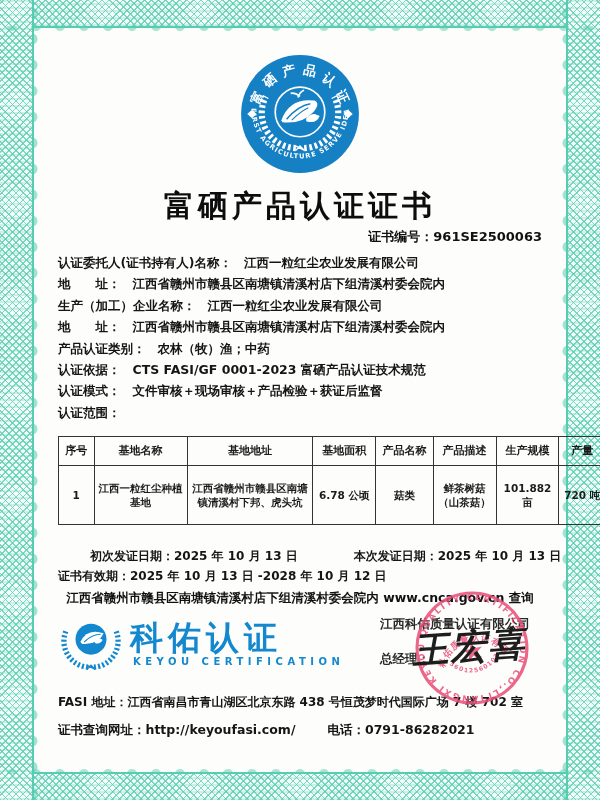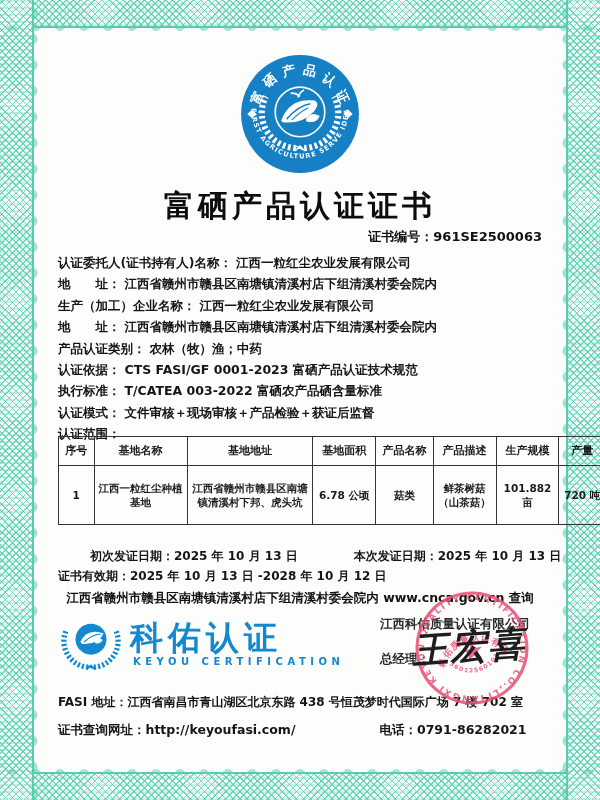--- a/index.html
+++ b/index.html
@@ -35,21 +35,21 @@
 
   .abs{position:absolute;}
 
   .main-logo{left:238px;top:52px;width:124px;height:124px;}
   .title{left:0;right:0;top:186px;text-align:center;font-size:30px;font-weight:bold;
       letter-spacing:4px;color:#0d0d0d;}
   .certno{right:58px;top:228px;font-size:13px;font-weight:bold;color:#111;}
 
   .fields{left:58px;top:252px;width:488px;}
   .fline{font-size:12.5px;font-weight:bold;color:#151515;line-height:21.4px;white-space:nowrap;}
-  .fline .lab{margin-right:4px;}
+  .fline .lab{margin-right:12px;}
   .indent{padding-left:66px;}
 
   table.scope{left:58px;top:436px;width:548px;position:absolute;border-collapse:collapse;
       font-size:10.5px;font-weight:bold;color:#1b1b1b;table-layout:fixed;}
   table.scope th,table.scope td{border:1.2px solid #333;text-align:center;padding:2px 1px;
       vertical-align:middle;line-height:1.35;}
   table.scope th{height:24px;font-size:11px;}
   table.scope td{height:54px;}
 
   .statement{left:58px;top:524px;width:488px;font-size:11.5px;font-weight:bold;color:#151515;}
@@ -65,21 +65,21 @@
   .issuer-company{left:380px;top:616px;font-size:12.5px;font-weight:bold;color:#2a2a2a;z-index:1;}
   .manager{left:380px;top:651px;font-size:12.5px;font-weight:bold;color:#2a2a2a;z-index:1;}
   .seal{left:412px;top:588px;width:120px;height:120px;z-index:2;opacity:.85;}
   .signature{left:412px;top:622px;width:150px;font-size:36px;font-weight:bold;color:#1d1d1d;
       font-family:"DejaVu Serif","Liberation Serif",serif;font-style:italic;letter-spacing:2px;
       transform:rotate(-4deg);z-index:3;}
 
   .fasi-line{left:58px;top:694px;width:488px;font-size:12px;font-weight:bold;color:#151515;}
   .query-line{left:58px;top:722px;width:488px;font-size:12.5px;font-weight:bold;color:#151515;display:flex;}
   .query-line .url{font-weight:bold;}
-  .query-line .phone-wrap{margin-left:84px;}
+  .query-line .phone-wrap{margin-left:32px;}
 </style>
 </head>
 <body>
 
 <div class="page">
 
   <div class="frame frame-top"></div>
   <div class="frame frame-bottom"></div>
   <div class="frame frame-left"></div>
   <div class="frame frame-right"></div>
@@ -119,21 +119,20 @@
     <span>证书编号：</span><span>961SE2500063</span>
   </div>
 
   <div class="abs fields">
     <div class="fline"><span class="lab">认证委托人(证书持有人)名称：</span><span>江西一粒红尘农业发展有限公司</span></div>
     <div class="fline"><span class="lab">地　　址：</span><span>江西省赣州市赣县区南塘镇清溪村店下组清溪村委会院内</span></div>
     <div class="fline"><span class="lab">生产（加工）企业名称：</span><span>江西一粒红尘农业发展有限公司</span></div>
     <div class="fline"><span class="lab">地　　址：</span><span>江西省赣州市赣县区南塘镇清溪村店下组清溪村委会院内</span></div>
     <div class="fline"><span class="lab">产品认证类别：</span><span>农林（牧）渔；中药</span></div>
     <div class="fline"><span class="lab">认证依据：</span><span>CTS FASI/GF 0001-2023 富硒产品认证技术规范</span></div>
-    <div class="fline"><span class="lab">执行标准：</span><span>T/CATEA 003-2022 富硒农产品硒含量标准</span></div>
     <div class="fline"><span class="lab">认证模式：</span><span>文件审核＋现场审核＋产品检验＋获证后监督</span></div>
     <div class="fline"><span class="lab">认证范围：</span></div>
   </div>
 
   <table class="scope">
     <colgroup>
       <col style="width:6.5%">
         <col style="width:17%">
         <col style="width:23%">
         <col style="width:11.5%">

